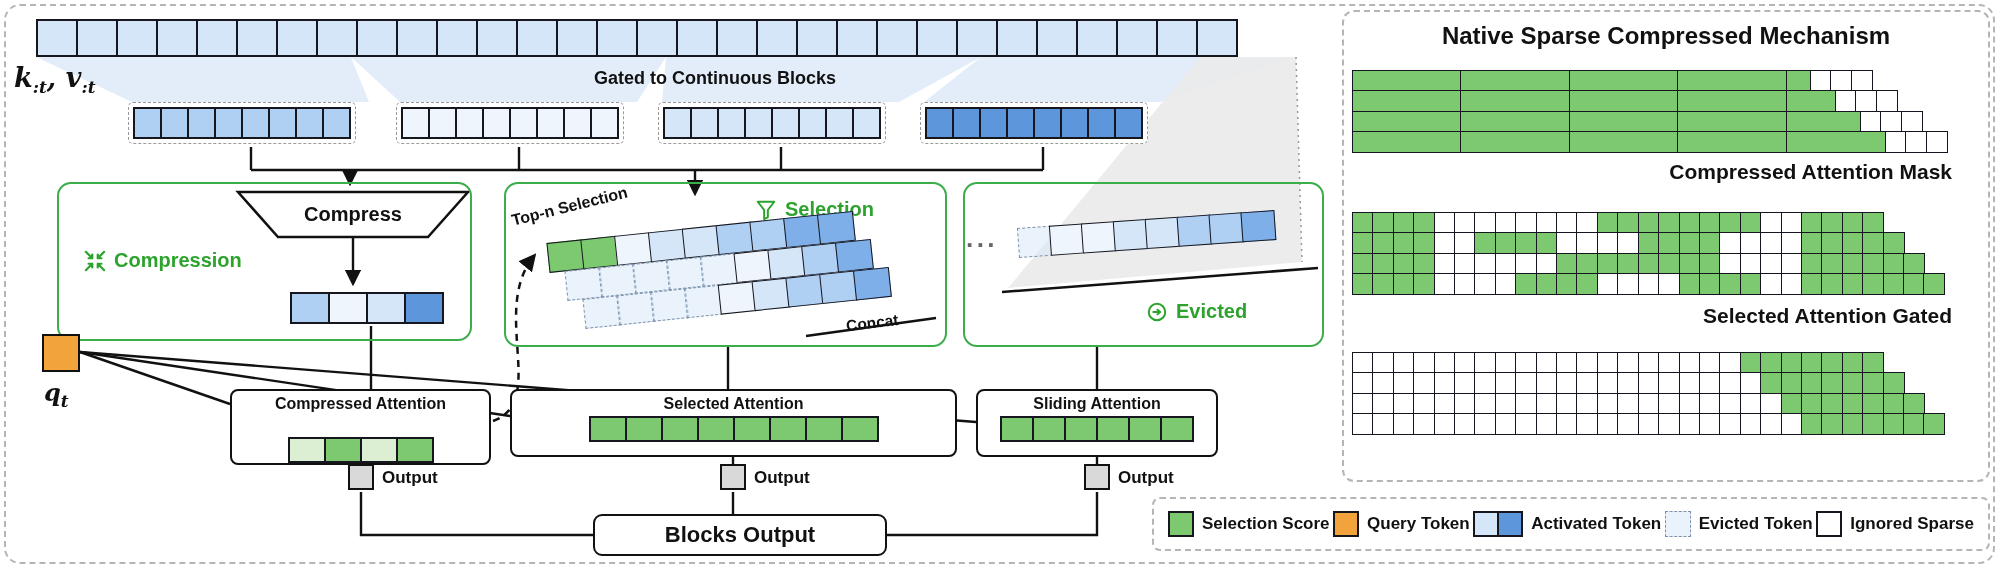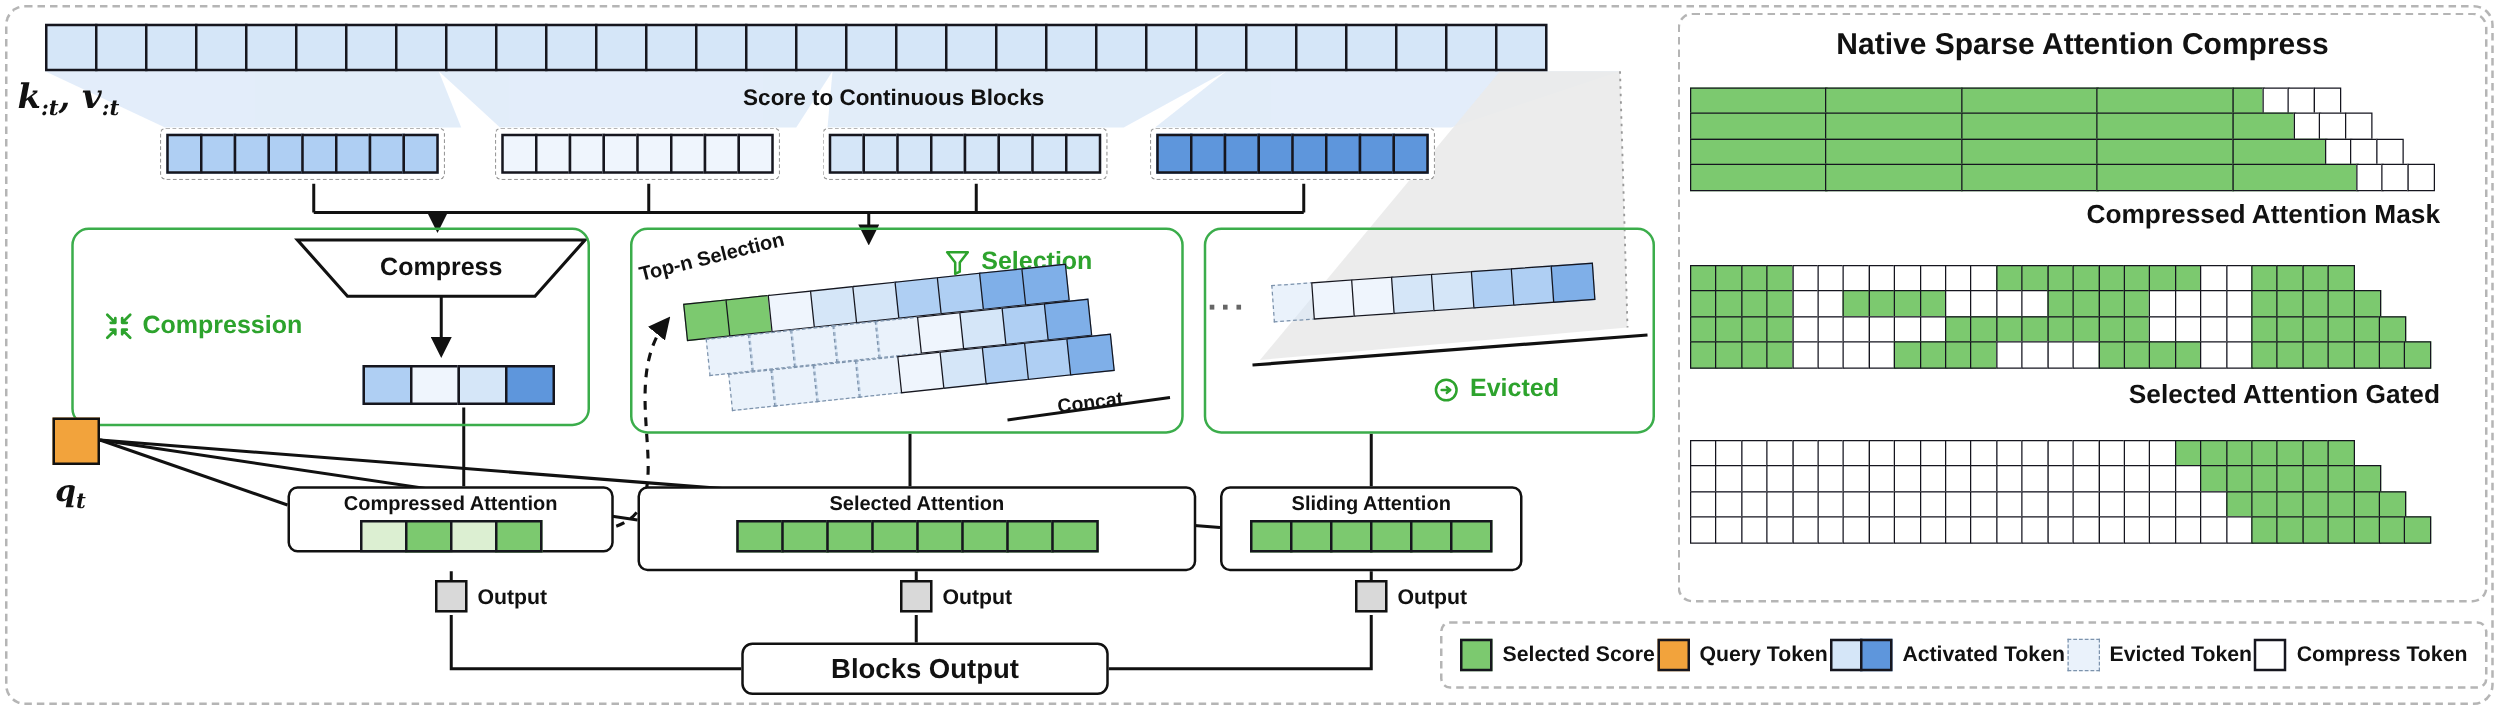--- a/index.html
+++ b/index.html
@@ -143,21 +143,21 @@
       <div class="cell" style="background: rgb(213, 230, 248);"></div>
       <div class="cell" style="background: rgb(213, 230, 248);"></div>
       <div class="cell" style="background: rgb(213, 230, 248);"></div>
       <div class="cell" style="background: rgb(213, 230, 248);"></div>
     </div>
 
   <div class="el math kv-label" style="left:14px;top:62px;">
     <span>k</span><sub>:t</sub><span>, </span><span>v</span><sub>:t</sub>
   </div>
 
-  <div class="el split-label" style="left:530px;top:68px;width:370px;">Score to Continuous Blocks</div>
+  <div class="el split-label" style="left:530px;top:68px;width:370px;">Gated to Continuous Blocks</div>
 
   <div class="el block-wrap" style="left:128px;top:102px;">
     <div class="cells block-cells">
         <div class="cell" style="background: rgb(175, 207, 243);"></div>
         <div class="cell" style="background: rgb(175, 207, 243);"></div>
         <div class="cell" style="background: rgb(175, 207, 243);"></div>
         <div class="cell" style="background: rgb(175, 207, 243);"></div>
         <div class="cell" style="background: rgb(175, 207, 243);"></div>
         <div class="cell" style="background: rgb(175, 207, 243);"></div>
         <div class="cell" style="background: rgb(175, 207, 243);"></div>
@@ -286,21 +286,21 @@
       </svg>
     </span>
     <span>Evicted</span>
   </div>
 
   <div class="el q-square" style="left:42px;top:334px;width:38px;height:38px;background:var(--query-orange);"></div>
   <div class="el math q-label" style="left:44px;top:378px;">
     <span>q</span><sub>t</sub>
   </div>
 
-  <div class="el att-box" style="left:230px;top:389px;width:261px;height:53px;justify-content:space-between;">
+  <div class="el att-box" style="left:230px;top:389px;width:261px;height:76px;justify-content:space-between;">
     <div class="att-title">Compressed Attention</div>
     <div class="cells att-cells">
         <div class="cell" style="background: rgb(220, 239, 210);"></div>
         <div class="cell" style="background: rgb(124, 201, 111);"></div>
         <div class="cell" style="background: rgb(220, 239, 210);"></div>
         <div class="cell" style="background: rgb(124, 201, 111);"></div>
       </div>
   </div>
   <div class="el att-box" style="left:510px;top:389px;width:447px;height:68px;">
     <div class="att-title">Selected Attention</div>
@@ -331,21 +331,21 @@
   <div class="el out-label" style="left:382px;top:468px;">Output</div>
   <div class="el out-square" style="left:720px;top:464px;"></div>
   <div class="el out-label" style="left:754px;top:468px;">Output</div>
   <div class="el out-square" style="left:1084px;top:464px;"></div>
   <div class="el out-label" style="left:1118px;top:468px;">Output</div>
 
   <div class="el gated-box" style="left:593px;top:514px;width:294px;height:42px;">
     <span>Blocks Output</span>
   </div>
 
-  <div class="el panel-title" style="left:1342px;top:22px;width:648px;">Native Sparse Attention Compress</div>
+  <div class="el panel-title" style="left:1342px;top:22px;width:648px;">Native Sparse Compressed Mechanism</div>
 
   <div class="el" id="mask-compressed-rows" style="left:1352px;top:70px;">
       <div class="mask-row">
         <div class="mseg" style="width: 110px;"></div>
         <div class="mseg" style="width: 110px;"></div>
         <div class="mseg" style="width: 110px;"></div>
         <div class="mseg" style="width: 110px;"></div>
         <div class="mseg" style="width: 26px;"></div>
         <div class="mcell" style="background: rgb(255, 255, 255);"></div>
         <div class="mcell" style="background: rgb(255, 255, 255);"></div>
@@ -625,21 +625,21 @@
         <div class="mcell" style="background: rgb(124, 201, 111);"></div>
         <div class="mcell" style="background: rgb(124, 201, 111);"></div>
       </div>
     </div>
 
   <div class="legend" style="left:1152px;top:497px;width:838px;height:54px;">
     <div class="legend-item">
       <div class="legend-swatches">
           <div class="cell" style="background: rgb(124, 201, 111);"></div>
         </div>
-      <span>Selected Score</span>
+      <span>Selection Score</span>
     </div>
     <div class="legend-item">
       <div class="legend-swatches">
           <div class="cell" style="background: rgb(242, 163, 60);"></div>
         </div>
       <span>Query Token</span>
     </div>
     <div class="legend-item">
       <div class="legend-swatches">
           <div class="cell" style="background: rgb(213, 230, 248);"></div>
@@ -650,17 +650,17 @@
     <div class="legend-item">
       <div class="legend-swatches">
           <div class="cell dashed-cell" style="background: rgba(213, 230, 248, 0.5);"></div>
         </div>
       <span>Evicted Token</span>
     </div>
     <div class="legend-item">
       <div class="legend-swatches">
           <div class="cell" style="background: rgb(255, 255, 255);"></div>
         </div>
-      <span>Compress Token</span>
+      <span>Ignored Sparse</span>
     </div>
   </div>
 
 </div>
 
 </body></html>

